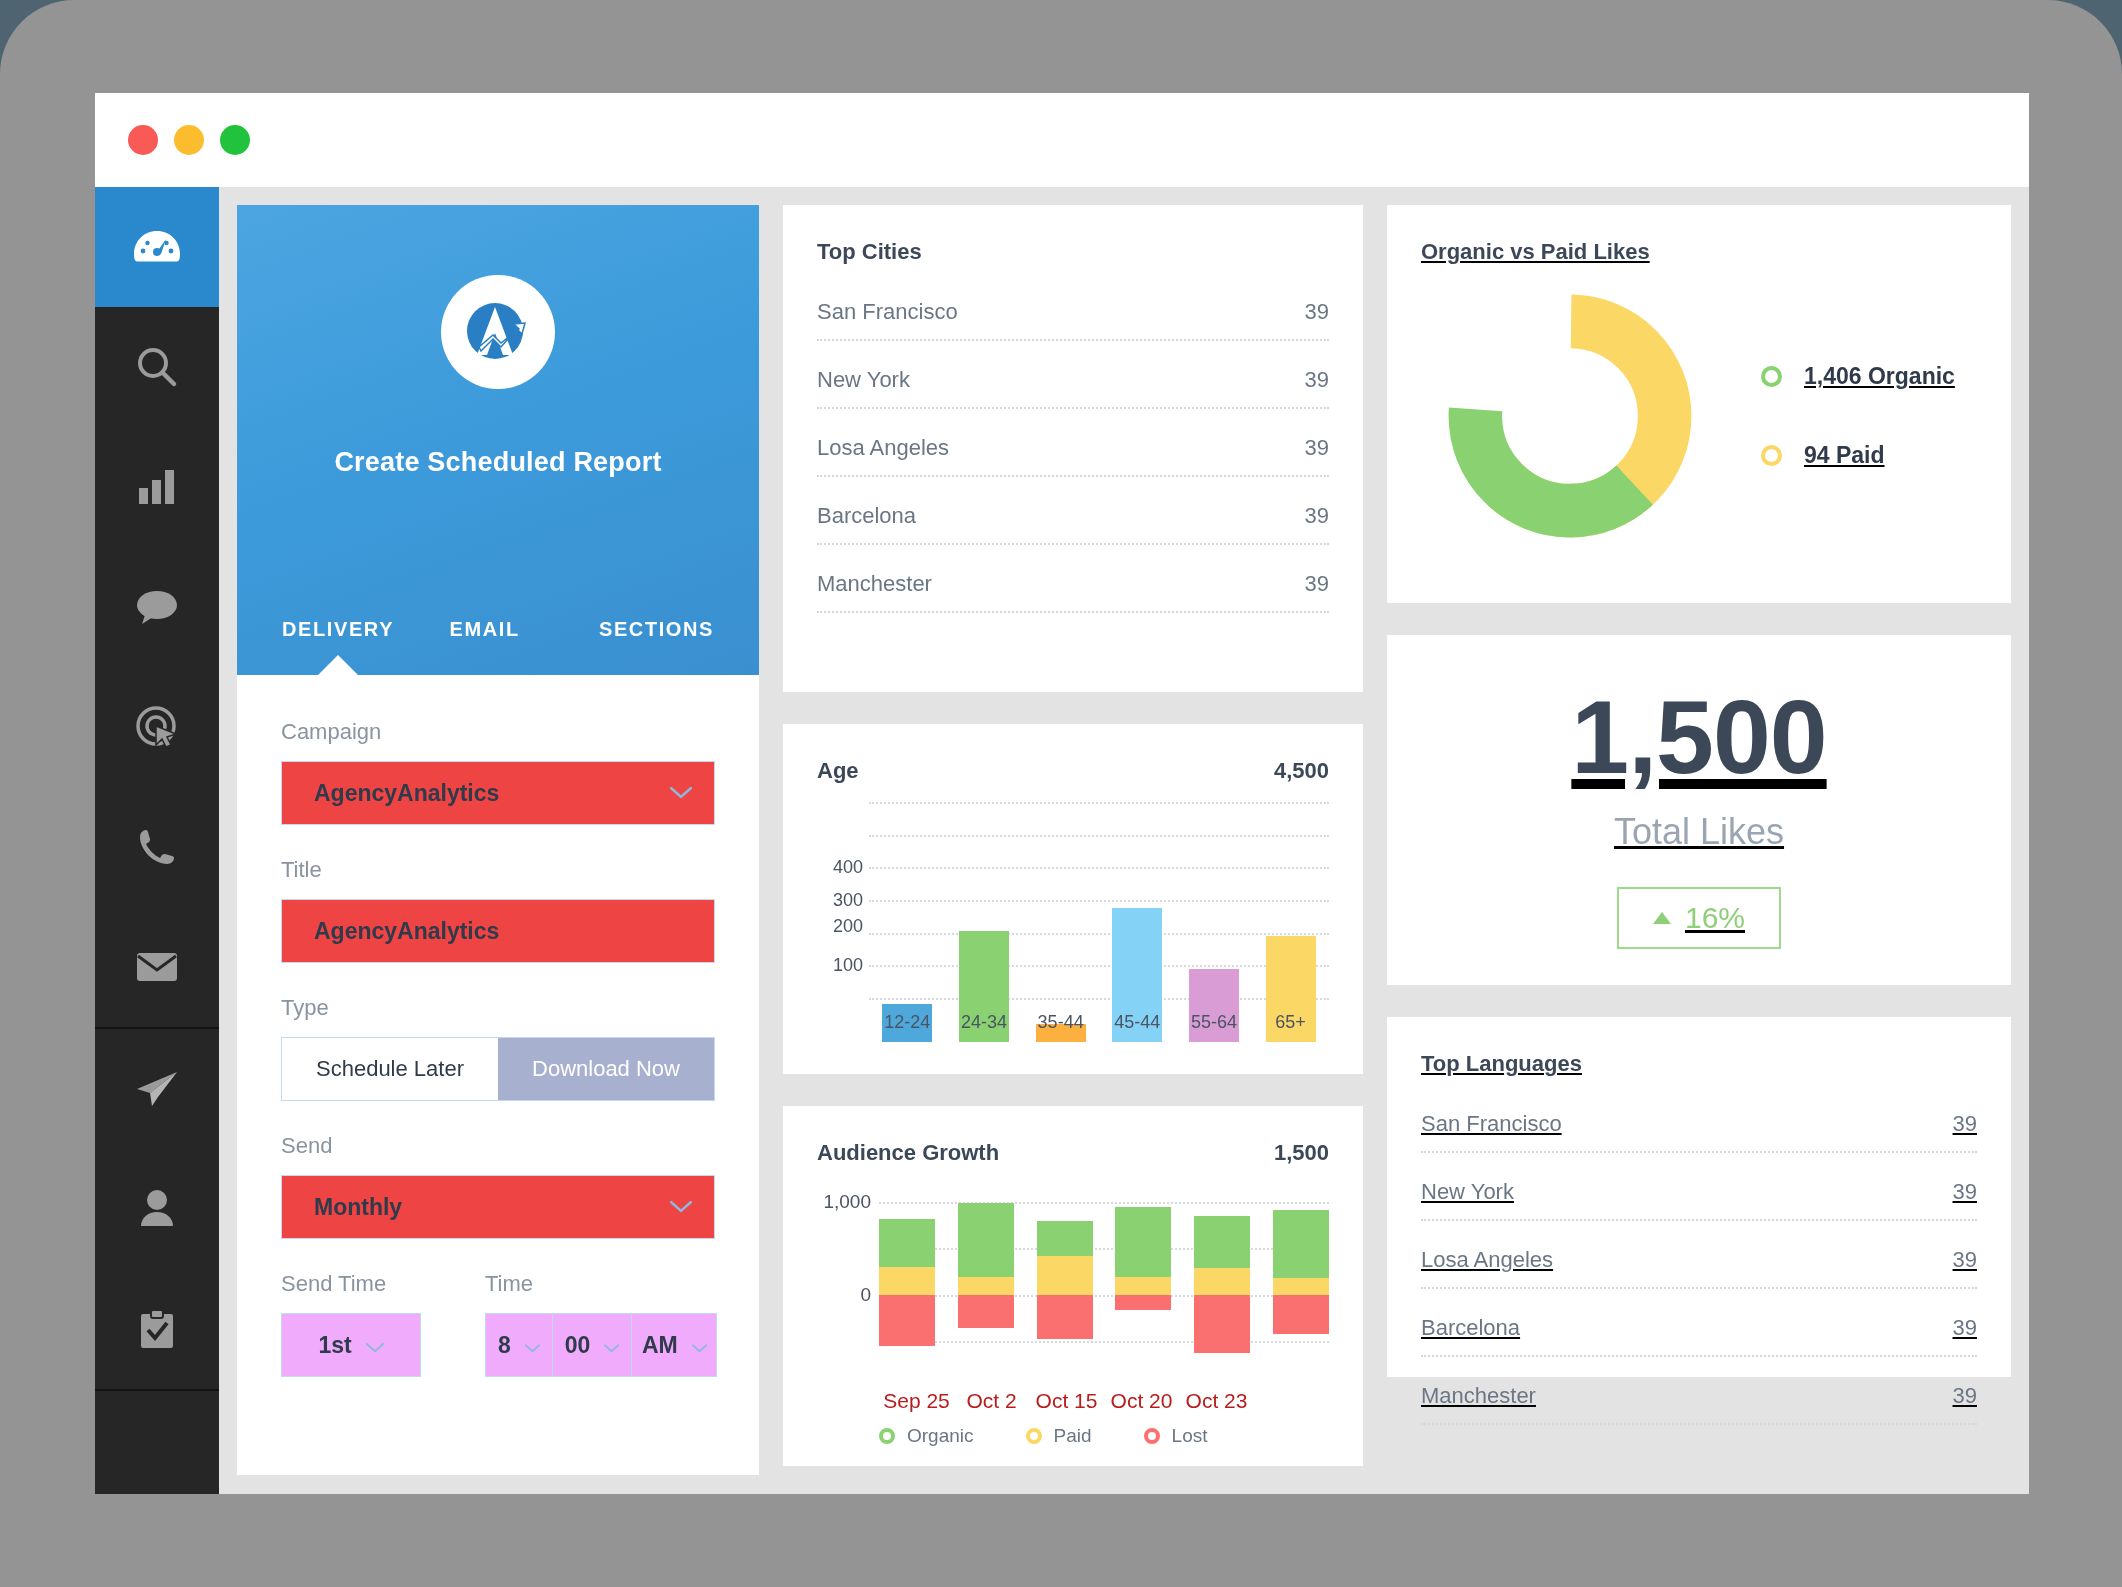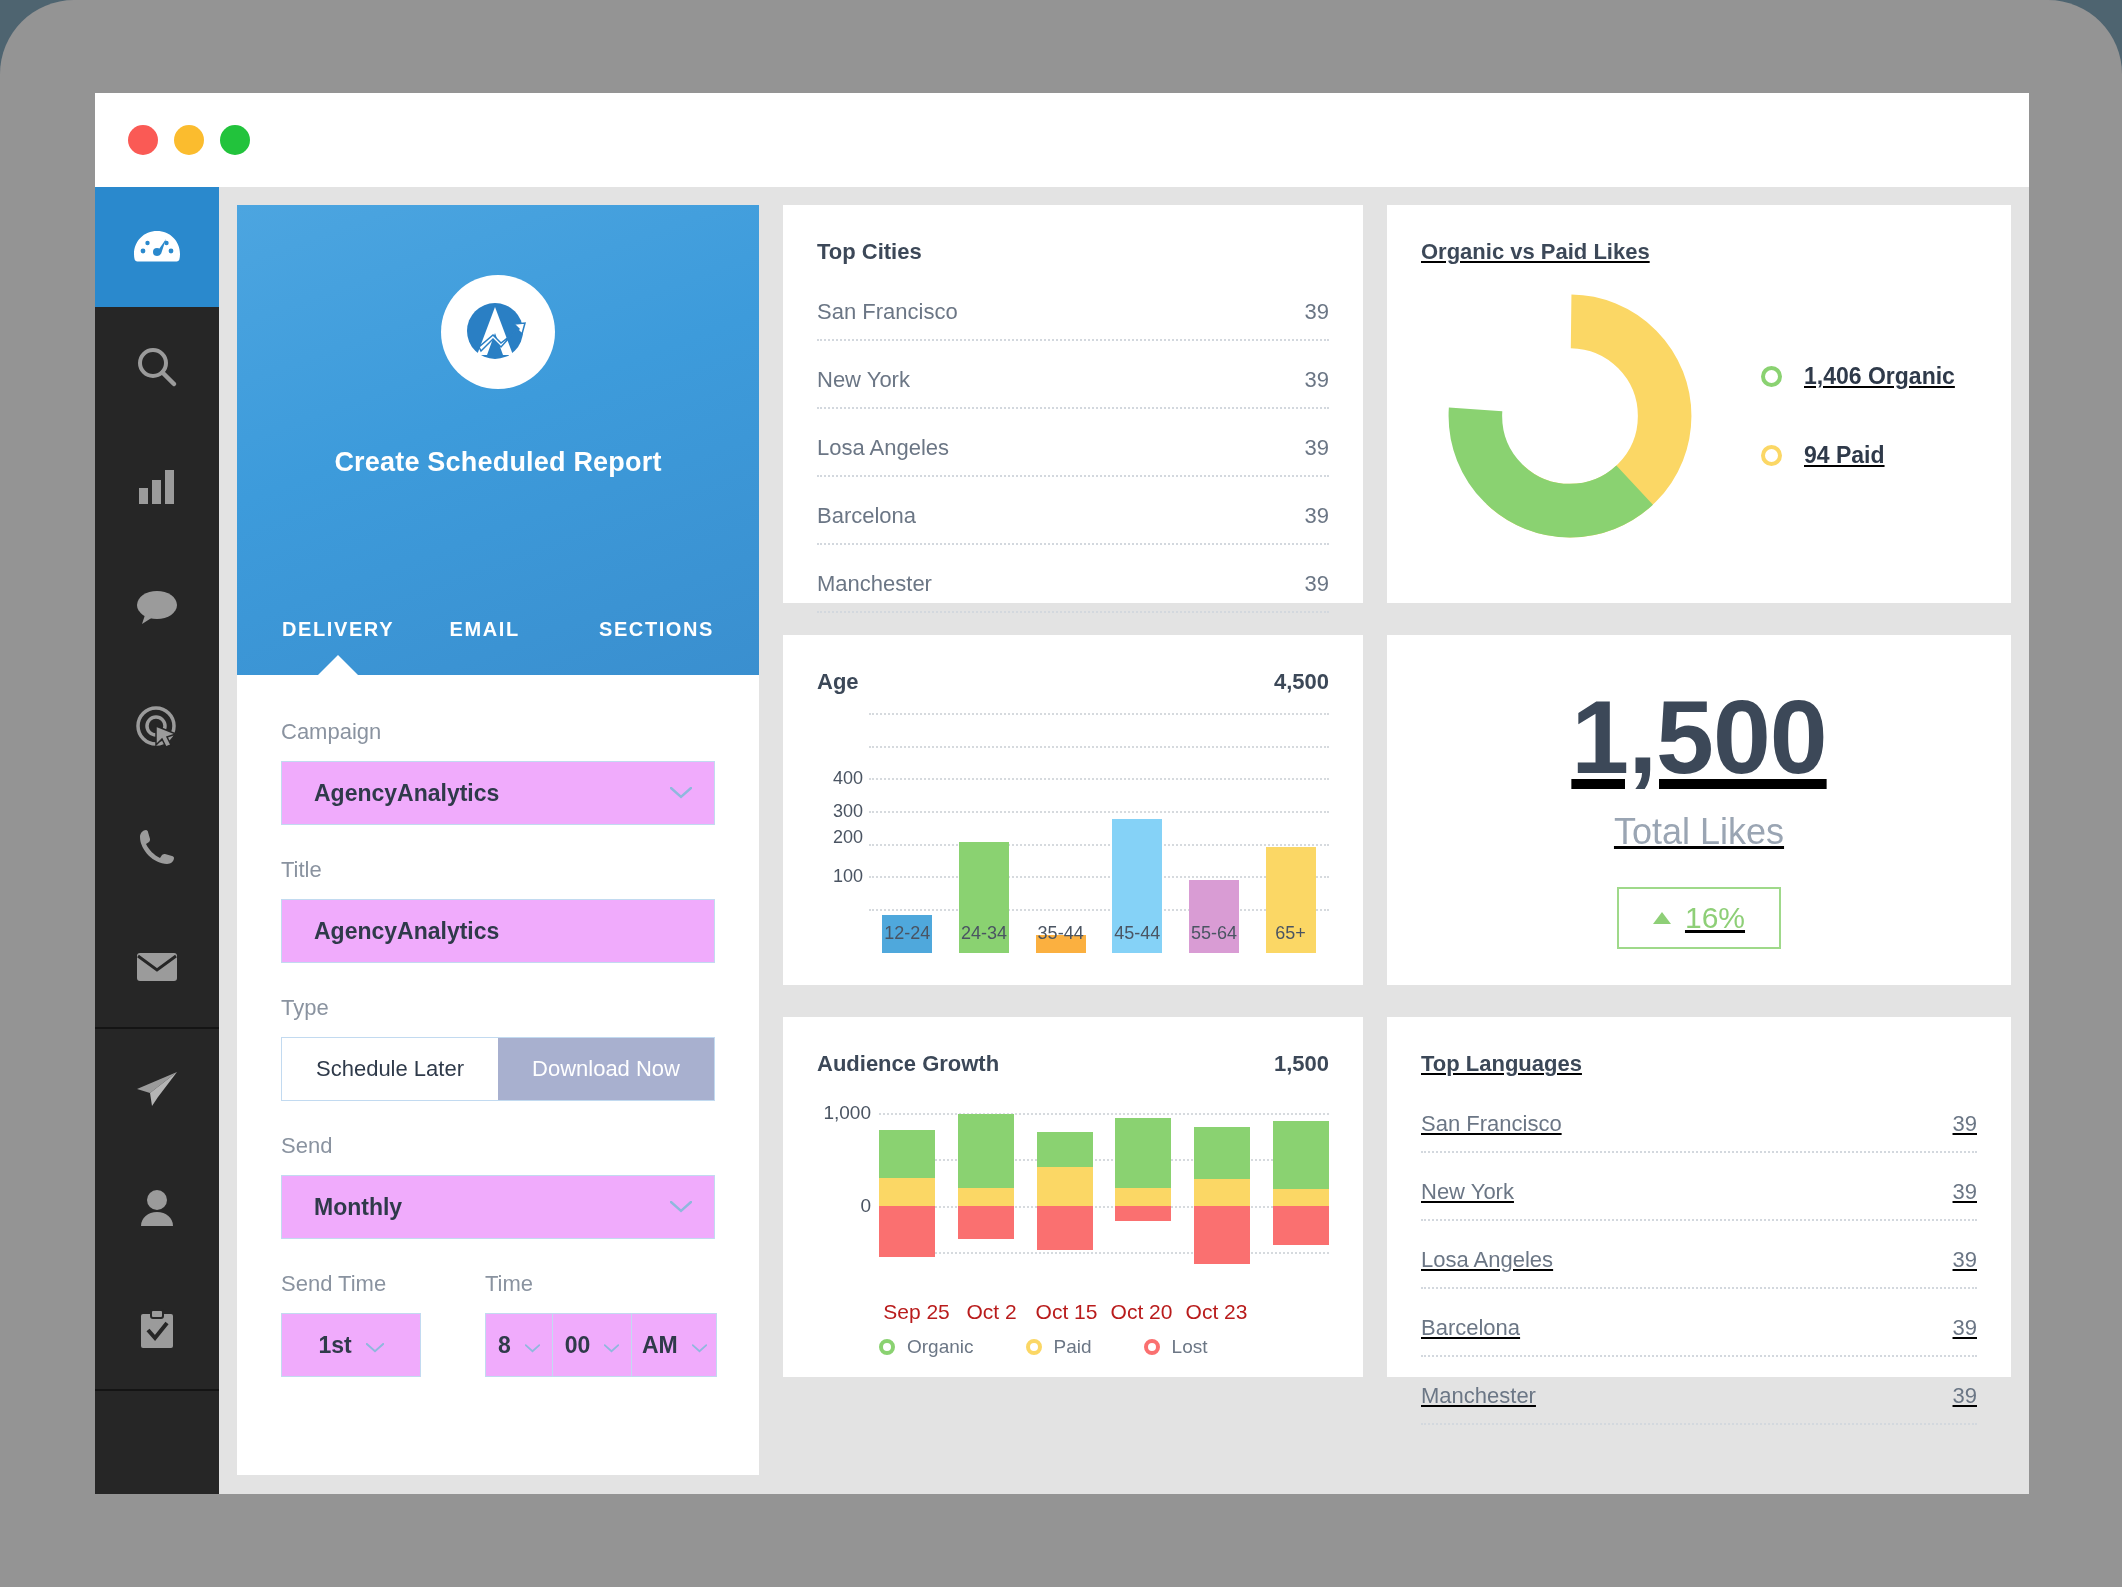--- a/index.html
+++ b/index.html
@@ -112,21 +112,21 @@
     background: #ffffff;
     padding: 44px 44px 20px 44px;
     height: 800px;
   }
   .field-label {
     font-size: 22px; color: #8a93a0; margin-bottom: 16px; font-weight: 400;
   }
   .field-group { margin-bottom: 32px; }
   .select-box, .text-box {
     border: 1px solid #c2daf0;
-    background: #f0abfc;
+    background: #ef4444;
     height: 64px;
     display: flex; align-items: center;
     padding: 0 22px 0 32px;
     font-size: 23px; color: #2f3a4a; font-weight: bold;
     cursor: pointer;
     position: relative;
   }
   .select-box .val, .text-box .val { flex: 1; }
   .chev {
     width: 22px; height: 12px; flex: 0 0 22px;
@@ -448,21 +448,21 @@
                   </div>
                 </div>
               </div>
             </div>
 
           </div>
         </section>
 
         <section class="col-mid">
 
-          <div class="card" style="height:398px">
+          <div class="card" style="height:487px">
             <div class="card-title">Top Cities</div>
             <div class="list" id="cities-list">
                 <div class="list-row">
                   <span>San Francisco</span>
                   <span>39</span>
                 </div>
                 <div class="list-row">
                   <span>New York</span>
                   <span>39</span>
                 </div>

